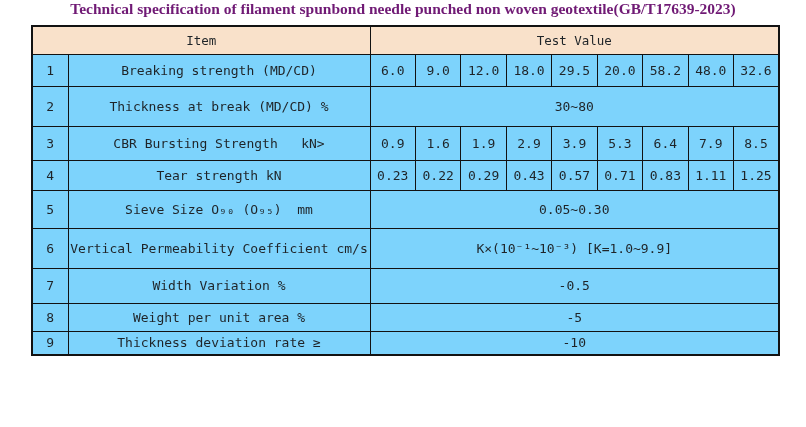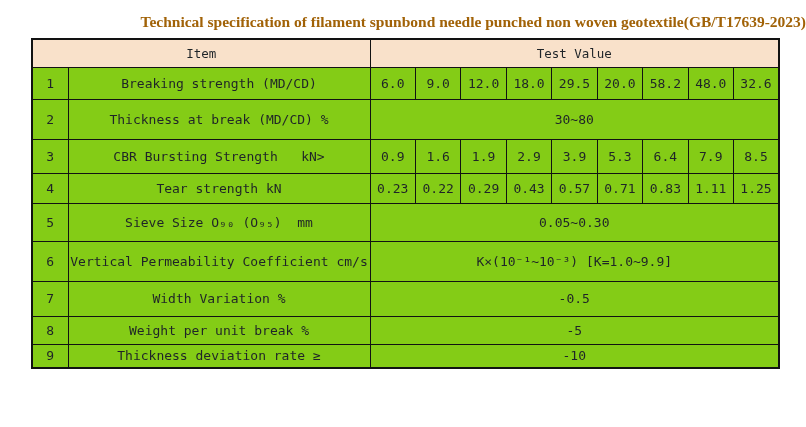--- a/index.html
+++ b/index.html
@@ -2,30 +2,30 @@
 <html><head>
 <meta charset="utf-8">
 <style>
   html,body { margin:0; padding:0; }
   .page {
     position:relative; width:806px; height:427px;
     background:#ffffff; overflow:hidden;
     font-family:"DejaVu Sans Mono", monospace;
   }
   .doc-title {
-    padding-top:13px; text-align:right;
+    text-align:center;
     font-family:"Liberation Serif", serif;
-    font-weight:bold; font-size:15.5px; color:#a16207;
+    font-weight:bold; font-size:15.5px; color:#701a75;
     white-space:nowrap;
   }
   table.spec {
     margin:7px 3px 0 31px;
     width:749px;
     border-collapse:collapse; table-layout:fixed;
-    background:#84cc16;
+    background:#7dd3fc;
     border:2px solid #121212;
     font-family:"DejaVu Sans Mono", monospace;
     font-size:13px; color:#1f2428;
   }
   table.spec td {
     border:1px solid #121212;
     text-align:center; vertical-align:middle;
     padding:0; overflow:hidden;
   }
   tr.hdr td { background:#f9e1ca; font-size:12.5px; }
@@ -136,21 +136,21 @@
       </tr>
 
       <tr class="rh-7">
         <td>7</td>
         <td class="lbl">Width Variation %</td>
         <td colspan="9">-0.5</td>
       </tr>
 
       <tr class="rh-8">
         <td>8</td>
-        <td class="lbl">Weight per unit break %</td>
+        <td class="lbl">Weight per unit area %</td>
         <td colspan="9">-5</td>
       </tr>
 
       <tr class="rh-9">
         <td>9</td>
         <td class="lbl">Thickness deviation rate ≥</td>
         <td colspan="9">-10</td>
       </tr>
 
     </tbody>

